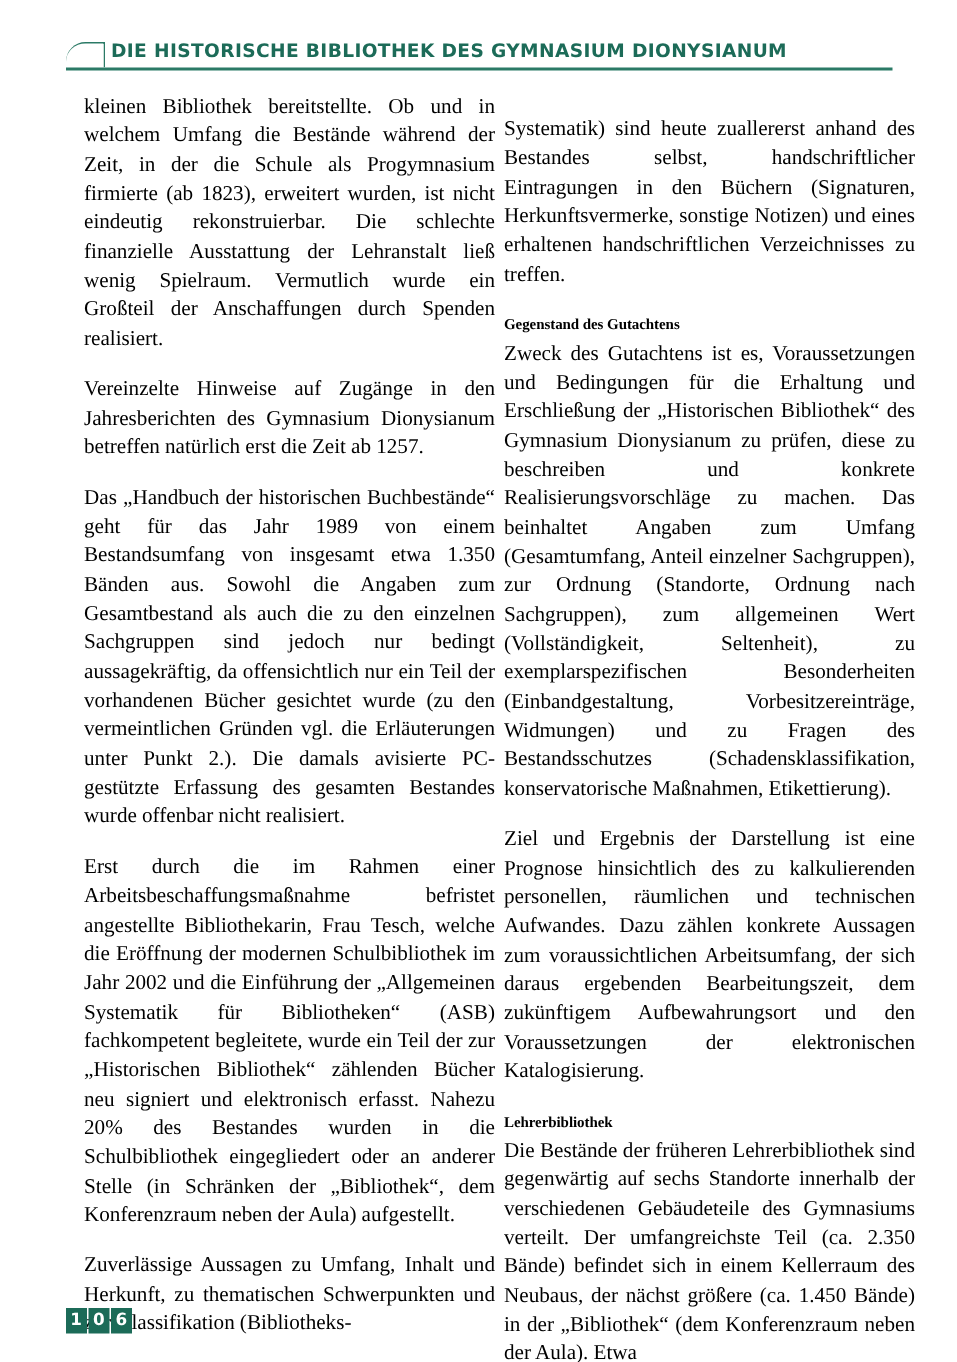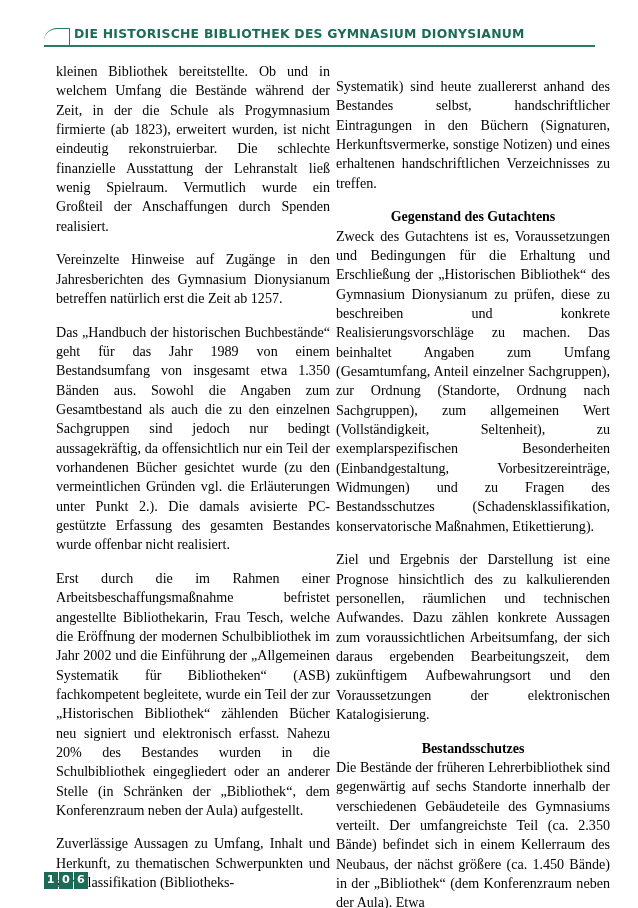--- a/index.html
+++ b/index.html
@@ -91,24 +91,24 @@
     -webkit-hyphens: manual;
     word-spacing: -0.1px;
   }
   p.para:last-child { margin-bottom: 0; }
 
   p.para.tight { margin-bottom: 0; }
 
   h3.subhead {
     margin: 0 0 0 0;
     font-family: "Liberation Serif", "DejaVu Serif", serif;
-    font-size: 14px;
+    font-size: 10px;
     font-weight: bold;
     line-height: 19.35px;
-    text-align: center;
+    text-align: left;
     letter-spacing: -0.05px;
   }
 
   
   .folio {
     position: absolute;
     left: 44px;
     top: 872px;
     display: flex;
     gap: 1.6px;
@@ -146,21 +146,21 @@
       <p class="para tight">Zuverlässige Aussagen zu Umfang, Inhalt und Herkunft, zu thematischen Schwerpunkten und zur Klassifikation (Bibliotheks-</p>
     </div>
 
     <div class="col col-right">
       <p class="para">Systematik) sind heute zuallererst anhand des Bestandes selbst, handschriftlicher Eintragungen in den Büchern (Signaturen, Herkunftsvermerke, sonstige Notizen) und eines erhaltenen handschriftlichen Verzeichnisses zu treffen.</p>
 
       <h3 class="subhead">Gegenstand des Gutachtens</h3>
       <p class="para">Zweck des Gutachtens ist es, Voraussetzungen und Bedingungen für die Erhaltung und Erschließung der „Historischen Bibliothek“ des Gymnasium Dionysianum zu prüfen, diese zu beschreiben und konkrete Realisierungsvorschläge zu machen. Das beinhaltet Angaben zum Umfang (Gesamtumfang, Anteil einzelner Sachgruppen), zur Ordnung (Standorte, Ordnung nach Sachgruppen), zum allgemeinen Wert (Vollständigkeit, Seltenheit), zu exemplarspezifischen Besonderheiten (Einbandgestaltung, Vorbesitzereinträge, Widmungen) und zu Fragen des Bestandsschutzes (Schadensklassifikation, konservatorische Maßnahmen, Etikettierung).</p>
       <p class="para">Ziel und Ergebnis der Darstellung ist eine Prognose hinsichtlich des zu kalkulierenden personellen, räumlichen und technischen Aufwandes. Dazu zählen konkrete Aussagen zum voraussichtlichen Arbeitsumfang, der sich daraus ergebenden Bearbeitungszeit, dem zukünftigem Aufbewahrungsort und den Voraussetzungen der elektronischen Katalogisierung.</p>
 
-      <h3 class="subhead">Bestandsschutzes</h3>
+      <h3 class="subhead">Lehrerbibliothek</h3>
       <p class="para tight">Die Bestände der früheren Lehrerbibliothek sind gegenwärtig auf sechs Standorte innerhalb der verschiedenen Gebäudeteile des Gymnasiums verteilt. Der umfangreichste Teil (ca. 2.350 Bände) befindet sich in einem Kellerraum des Neubaus, der nächst größere (ca. 1.450 Bände) in der „Bibliothek“ (dem Konferenzraum neben der Aula). Etwa</p>
     </div>
 
   </div>
 
   <div class="folio">
     <span class="folio-digit">1</span>
     <span class="folio-digit">0</span>
     <span class="folio-digit">6</span>
   </div>

